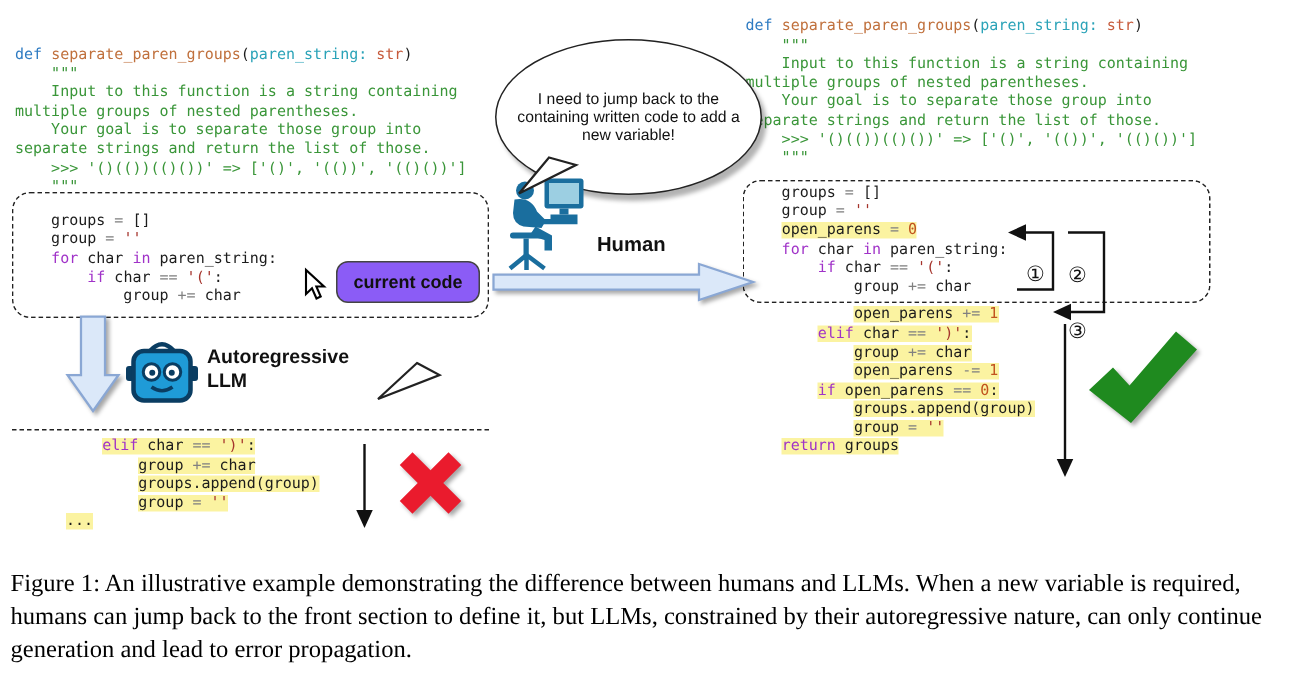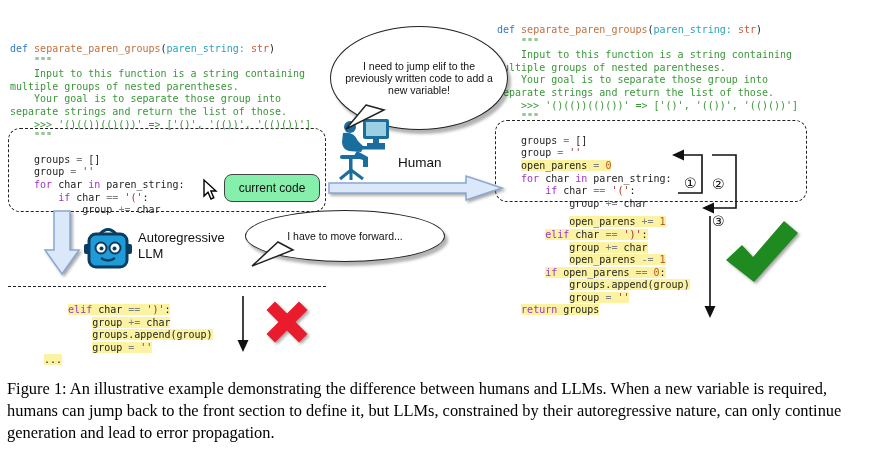--- a/index.html
+++ b/index.html
@@ -1,31 +1,31 @@
 <!DOCTYPE html>
 <html><head>
 <meta charset="utf-8">
 <style>
   html,body{margin:0;padding:0;background:#fff;}
   #page{position:relative;width:870px;height:459px;background:#fff;overflow:hidden;
         font-family:"Liberation Sans",sans-serif;}
   .code{position:absolute;white-space:pre;font-family:"DejaVu Sans Mono",monospace;
-        font-size:10px;line-height:12.6px;z-index:3;margin-top:12px;}
+        font-size:10px;line-height:12.6px;z-index:3;}
   .code .cl{height:12.6px;}
   .dashbox{position:absolute;border:1.5px dashed #222;border-radius:12px;z-index:1;background:transparent;}
   .dashline{position:absolute;border-top:1.5px dashed #222;z-index:1;}
   .bubble{position:absolute;background:#fff;border:1.6px solid #222;border-radius:50%;
           display:flex;align-items:center;justify-content:center;text-align:center;
           font-size:10.5px;color:#111;box-shadow:3px 4px 3px rgba(0,0,0,0.3);z-index:4;}
   .tail{position:absolute;z-index:5;}
-  .boldlabel{position:absolute;font-weight:normal;color:#111;z-index:4;}
+  .boldlabel{position:absolute;font-weight:bold;color:#111;z-index:4;}
   .stepnum{position:absolute;font-size:14px;color:#111;z-index:6;font-family:"DejaVu Sans",sans-serif;}
   #current-code-box{position:absolute;left:224px;top:174px;width:94px;height:26px;
-          background:#86efac;border:1.6px solid #444;border-radius:8px;display:flex;
-          align-items:center;justify-content:center;font-weight:normal;font-size:12px;color:#111;z-index:4;}
+          background:#8b5cf6;border:1.6px solid #444;border-radius:8px;display:flex;
+          align-items:center;justify-content:center;font-weight:bold;font-size:12px;color:#111;z-index:4;}
   #caption{position:absolute;left:7px;top:378px;width:858px;
           font-family:Liberation Serif, serif;font-size:16.4px;line-height:1.33;color:#000;z-index:2;}
   svg{position:absolute;z-index:4;overflow:visible;}
   .shadowed{filter:drop-shadow(2px 2px 1.5px rgba(0,0,0,0.35));}
 </style>
 </head>
 <body>
 
 <div id="page">
 
@@ -36,21 +36,21 @@
     <span>current code</span>
   </div>
   <svg style="left:202px;top:179px;" width="16" height="21" viewBox="0 0 16 21">
     <path d="M2,1 L2,17 L6,13.2 L9,20 L11.8,18.7 L8.9,12 L14,12 Z" fill="#ffffff" stroke="#000" stroke-width="1.4"></path>
   </svg>
 
   <div class="dashbox" style="left:495px;top:120px;width:310px;height:80px;"></div>
   <div class="code" style="left:497px;top:12px;"><div class="cl"><span style="color: rgb(46, 123, 194);">def </span><span style="color: rgb(192, 112, 60);">separate_paren_groups</span><span style="color: rgb(28, 28, 28);">(</span><span style="color: rgb(43, 163, 184);">paren_string:</span><span style="color: rgb(28, 28, 28);"> </span><span style="color: rgb(199, 91, 60);">str</span><span style="color: rgb(28, 28, 28);">)</span></div><div class="cl"><span style="color: rgb(58, 150, 57);">    """</span></div><div class="cl"><span style="color: rgb(58, 150, 57);">    Input to this function is a string containing</span></div><div class="cl"><span style="color: rgb(58, 150, 57);">multiple groups of nested parentheses.</span></div><div class="cl"><span style="color: rgb(58, 150, 57);">    Your goal is to separate those group into</span></div><div class="cl"><span style="color: rgb(58, 150, 57);">separate strings and return the list of those.</span></div><div class="cl"><span style="color: rgb(58, 150, 57);">    &gt;&gt;&gt; '()(())(()())' =&gt; ['()', '(())', '(()())']</span></div><div class="cl"><span style="color: rgb(58, 150, 57);">    """</span></div><div class="cl" style="margin-top: 10px;"><span style="color: rgb(28, 28, 28);">    groups </span><span style="color: rgb(128, 128, 128);">=</span><span style="color: rgb(28, 28, 28);"> []</span></div><div class="cl"><span style="color: rgb(28, 28, 28);">    group </span><span style="color: rgb(128, 128, 128);">=</span><span style="color: rgb(165, 52, 44);"> ''</span></div><div class="cl"><span style="color: rgb(28, 28, 28);">    </span><span style="background: rgb(251, 243, 161);"><span style="color: rgb(28, 28, 28);">open_parens </span><span style="color: rgb(128, 128, 128);">=</span><span style="color: rgb(193, 83, 31);"> 0</span></span></div><div class="cl"><span style="color: rgb(160, 50, 200);">    for</span><span style="color: rgb(28, 28, 28);"> char </span><span style="color: rgb(160, 50, 200);">in</span><span style="color: rgb(28, 28, 28);"> paren_string:</span></div><div class="cl"><span style="color: rgb(160, 50, 200);">        if</span><span style="color: rgb(28, 28, 28);"> char </span><span style="color: rgb(128, 128, 128);">==</span><span style="color: rgb(165, 52, 44);"> '('</span><span style="color: rgb(28, 28, 28);">:</span></div><div class="cl"><span style="color: rgb(28, 28, 28);">            group </span><span style="color: rgb(128, 128, 128);">+=</span><span style="color: rgb(28, 28, 28);"> char</span></div><div class="cl" style="margin-top: 6px;"><span style="color: rgb(28, 28, 28);">            </span><span style="background: rgb(251, 243, 161);"><span style="color: rgb(28, 28, 28);">open_parens </span><span style="color: rgb(128, 128, 128);">+=</span><span style="color: rgb(193, 83, 31);"> 1</span></span></div><div class="cl"><span style="color: rgb(28, 28, 28);">        </span><span style="background: rgb(251, 243, 161);"><span style="color: rgb(160, 50, 200);">elif</span><span style="color: rgb(28, 28, 28);"> char </span><span style="color: rgb(128, 128, 128);">==</span><span style="color: rgb(165, 52, 44);"> ')'</span><span style="color: rgb(28, 28, 28);">:</span></span></div><div class="cl"><span style="color: rgb(28, 28, 28);">            </span><span style="background: rgb(251, 243, 161);"><span style="color: rgb(28, 28, 28);">group </span><span style="color: rgb(128, 128, 128);">+=</span><span style="color: rgb(28, 28, 28);"> char</span></span></div><div class="cl"><span style="color: rgb(28, 28, 28);">            </span><span style="background: rgb(251, 243, 161);"><span style="color: rgb(28, 28, 28);">open_parens </span><span style="color: rgb(128, 128, 128);">-=</span><span style="color: rgb(193, 83, 31);"> 1</span></span></div><div class="cl"><span style="color: rgb(28, 28, 28);">        </span><span style="background: rgb(251, 243, 161);"><span style="color: rgb(160, 50, 200);">if</span><span style="color: rgb(28, 28, 28);"> open_parens </span><span style="color: rgb(128, 128, 128);">==</span><span style="color: rgb(193, 83, 31);"> 0</span><span style="color: rgb(28, 28, 28);">:</span></span></div><div class="cl"><span style="color: rgb(28, 28, 28);">            </span><span style="background: rgb(251, 243, 161);"><span style="color: rgb(28, 28, 28);">groups.append(group)</span></span></div><div class="cl"><span style="color: rgb(28, 28, 28);">            </span><span style="background: rgb(251, 243, 161);"><span style="color: rgb(28, 28, 28);">group </span><span style="color: rgb(128, 128, 128);">=</span><span style="color: rgb(165, 52, 44);"> ''</span></span></div><div class="cl"><span style="color: rgb(28, 28, 28);">    </span><span style="background: rgb(251, 243, 161);"><span style="color: rgb(160, 50, 200);">return</span><span style="color: rgb(28, 28, 28);"> groups</span></span></div></div>
 
   <div class="bubble" style="left:330px;top:26px;width:152px;height:90px;padding:6px 12px;">
-    <span>I need to jump elif to the previously written code to add a new variable!</span>
+    <span>I need to jump back to the containing written code to add a new variable!</span>
   </div>
   <svg class="tail" style="left:344px;top:103px;" width="42" height="28" viewBox="0 0 42 28">
     <polygon points="22,2 40,7 2,26" fill="#fff" stroke="#222" stroke-width="1.5"></polygon>
   </svg>
 
   <svg style="left:337px;top:115px;" width="58" height="68" viewBox="0 0 58 68">
     <g>
       <rect x="26" y="4" width="26" height="20" rx="2" fill="#1A6E9E"></rect>
       <rect x="29" y="7" width="20" height="14" fill="#9CCFE2"></rect>
       <rect x="36" y="24" width="6" height="4" fill="#1A6E9E"></rect>
@@ -86,23 +86,20 @@
       <circle cx="31" cy="24" r="5.5" fill="#fff" stroke-width="2" stroke="#0A3D62"></circle>
       <circle cx="17.5" cy="24.5" r="2" fill="#0A3D62"></circle>
       <circle cx="30.5" cy="24.5" r="2" fill="#0A3D62"></circle>
       <path d="M17,34 Q24,39 31,34" fill="none" stroke-width="2.4" stroke="#0A3D62"></path>
     </g>
   </svg>
   <div class="boldlabel" style="left:138px;top:230px;font-size:13px;width:110px;line-height:1.25;">
     <span>Autoregressive LLM</span>
   </div>
 
-  <div class="bubble" style="left:245px;top:210px;width:178px;height:46px;padding:2px 10px;">
-    <span>I have to move forward...</span>
-  </div>
   <svg class="tail" style="left:250px;top:240px;" width="45" height="28" viewBox="0 0 45 28">
     <polygon points="28,2 43,10 2,26" fill="#fff" stroke="#222" stroke-width="1.5"></polygon>
   </svg>
 
   <div class="dashline" style="left:8px;top:286px;width:318px;"></div>
   <div class="code" style="left:44px;top:292px;"><div class="cl"><span style="color: rgb(28, 28, 28);">    </span><span style="background: rgb(251, 243, 161);"><span style="color: rgb(160, 50, 200);">elif</span><span style="color: rgb(28, 28, 28);"> char </span><span style="color: rgb(128, 128, 128);">==</span><span style="color: rgb(165, 52, 44);"> ')'</span><span style="color: rgb(28, 28, 28);">:</span></span></div><div class="cl"><span style="color: rgb(28, 28, 28);">        </span><span style="background: rgb(251, 243, 161);"><span style="color: rgb(28, 28, 28);">group </span><span style="color: rgb(128, 128, 128);">+=</span><span style="color: rgb(28, 28, 28);"> char</span></span></div><div class="cl"><span style="color: rgb(28, 28, 28);">        </span><span style="background: rgb(251, 243, 161);"><span style="color: rgb(28, 28, 28);">groups.append(group)</span></span></div><div class="cl"><span style="color: rgb(28, 28, 28);">        </span><span style="background: rgb(251, 243, 161);"><span style="color: rgb(28, 28, 28);">group </span><span style="color: rgb(128, 128, 128);">=</span><span style="color: rgb(165, 52, 44);"> ''</span></span></div><div class="cl"><span style="background: rgb(251, 243, 161);"><span style="color: rgb(28, 28, 28);">...</span></span></div></div>
 
   <svg class="shadowed" style="left:262px;top:297px;" width="50" height="50" viewBox="0 0 50 50">
     <g transform="translate(25,25)">
       <rect x="-23" y="-6" width="46" height="12" transform="rotate(45)" fill="#EA1B2D"></rect>

